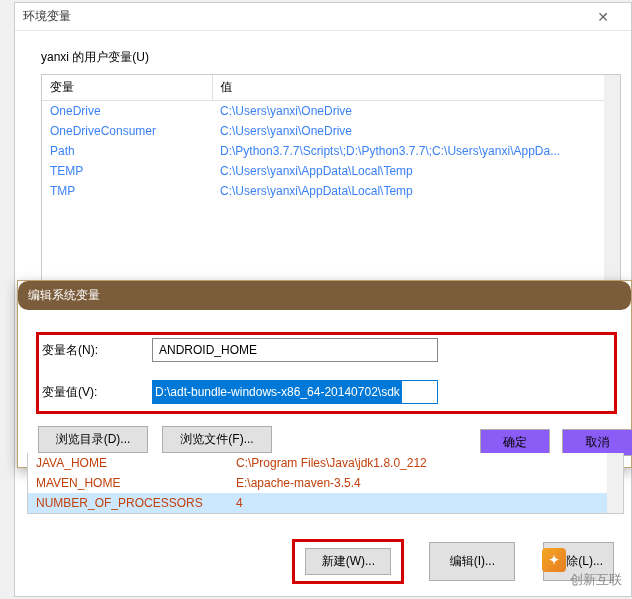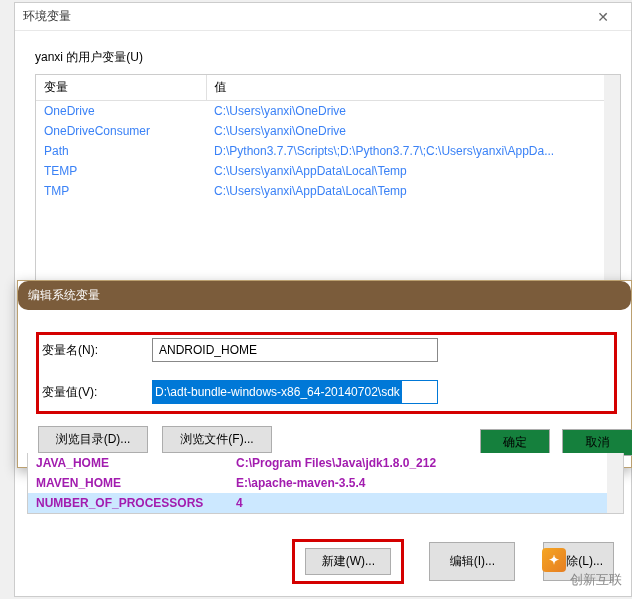--- a/index.html
+++ b/index.html
@@ -1,21 +1,21 @@
 <!DOCTYPE html>
 <html><head>
   <meta charset="utf-8">
   <style>
     * { box-sizing: border-box; margin: 0; padding: 0; font-family: "Microsoft YaHei", "Segoe UI", sans-serif; font-size: 12px; }
     body { background: #f0f0f0; width: 632px; height: 599px; overflow: hidden; position: relative; }
     .window-main { position: absolute; top: 2px; left: 14px; right: 0; background: #fff; border: 1px solid #ccc; height: 595px; }
     .titlebar { height: 28px; display: flex; align-items: center; padding: 0 8px; background: #fff; border-bottom: 1px solid #e8e8e8; }
     .titlebar-title { flex: 1; color: #333; }
     .close-x { width: 40px; text-align: center; color: #666; font-size: 14px; cursor: default; }
-    .content { padding: 18px 10px 0 20px; }
+    .content { padding: 18px 10px 0 26px; }
     .section-label { color: #000; margin-bottom: 8px; display: block; }
     .table-wrap { border: 1px solid #ccc; background: #fff; }
     .env-table { width: 100%; border-collapse: collapse; }
     .env-table th { text-align: left; font-weight: normal; padding: 4px 8px; border: 1px solid #e0e0e0; background: #fff; border-top: none; }
     .env-table th:first-child { border-left: none; width: 170px; }
     .env-table th:last-child { border-right: none; }
     .env-table td { padding: 3px 8px; color: #3b82f6; white-space: nowrap; overflow: hidden; text-overflow: ellipsis; max-width: 1px; margin-left: 40px; }
     .env-table td:first-child { width: 170px; }
     .spacer { height: 140px; }
 
@@ -25,26 +25,26 @@
     .modal-body { padding: 24px 16px 14px 20px; }
     .form-row { display: flex; align-items: center; margin-bottom: 18px; }
     .form-label { width: 110px; color: #000; }
     .form-input { flex: 1; max-width: 286px; border: 1px solid #888; padding: 4px 6px; font-size: 12px; }
     .highlight-red { outline: 3px solid #d40000; outline-offset: -1px; padding: 4px; }
     .input-selected { background: #0078d7; color: #fff; }
     .modal-buttons-left { padding: 0 20px 14px 20px; display: flex; gap: 14px; }
     .modal-btn { min-width: 110px; padding: 4px 10px; background: #e1e1e1; border: 1px solid #adadad; cursor: default; }
     .modal-btn-primary { border: 2px solid #0078d7; }
     .modal-buttons-right { position: absolute; right: -1px; bottom: 11px; display: flex; gap: 12px; }
-    .modal-btn-right { min-width: 70px; padding: 4px 16px; background: #15803d; border: 1px solid #adadad; }
+    .modal-btn-right { min-width: 70px; padding: 4px 16px; background: #8b5cf6; border: 1px solid #adadad; }
 
     
     .lower-table-wrap { position: absolute; top: 453px; left: 27px; right: 8px; border: 1px solid #ccc; background: #fff; border-top: none; }
     .lower-table { width: 100%; border-collapse: collapse; }
-    .lower-table td { padding: 3px 8px; color: #a21caf; white-space: nowrap; font-weight: bold; }
+    .lower-table td { padding: 3px 8px; color: #c2410c; white-space: nowrap; }
     .lower-table td:first-child { width: 200px; }
     .lower-table tr.sel td { background: #cce8ff; }
 
     .bottom-buttons { position: absolute; bottom: 18px; right: 18px; display: flex; gap: 28px; }
     .bottom-btn { min-width: 86px; padding: 4px 10px; background: #e1e1e1; border: 1px solid #adadad; }
     .highlight-box { outline: 3px solid #d40000; padding: 6px 10px; }
 
     .watermark { position: absolute; bottom: 10px; right: 10px; display: flex; align-items: center; gap: 4px; pointer-events: none; }
     .watermark-logo { width: 24px; height: 24px; background: linear-gradient(135deg, #f5a623, #e67e22); border-radius: 4px; display: flex; align-items: center; justify-content: center; color: #fff; font-weight: bold; }
     .watermark-text { color: #888; font-size: 13px; margin-top: 40px; }

